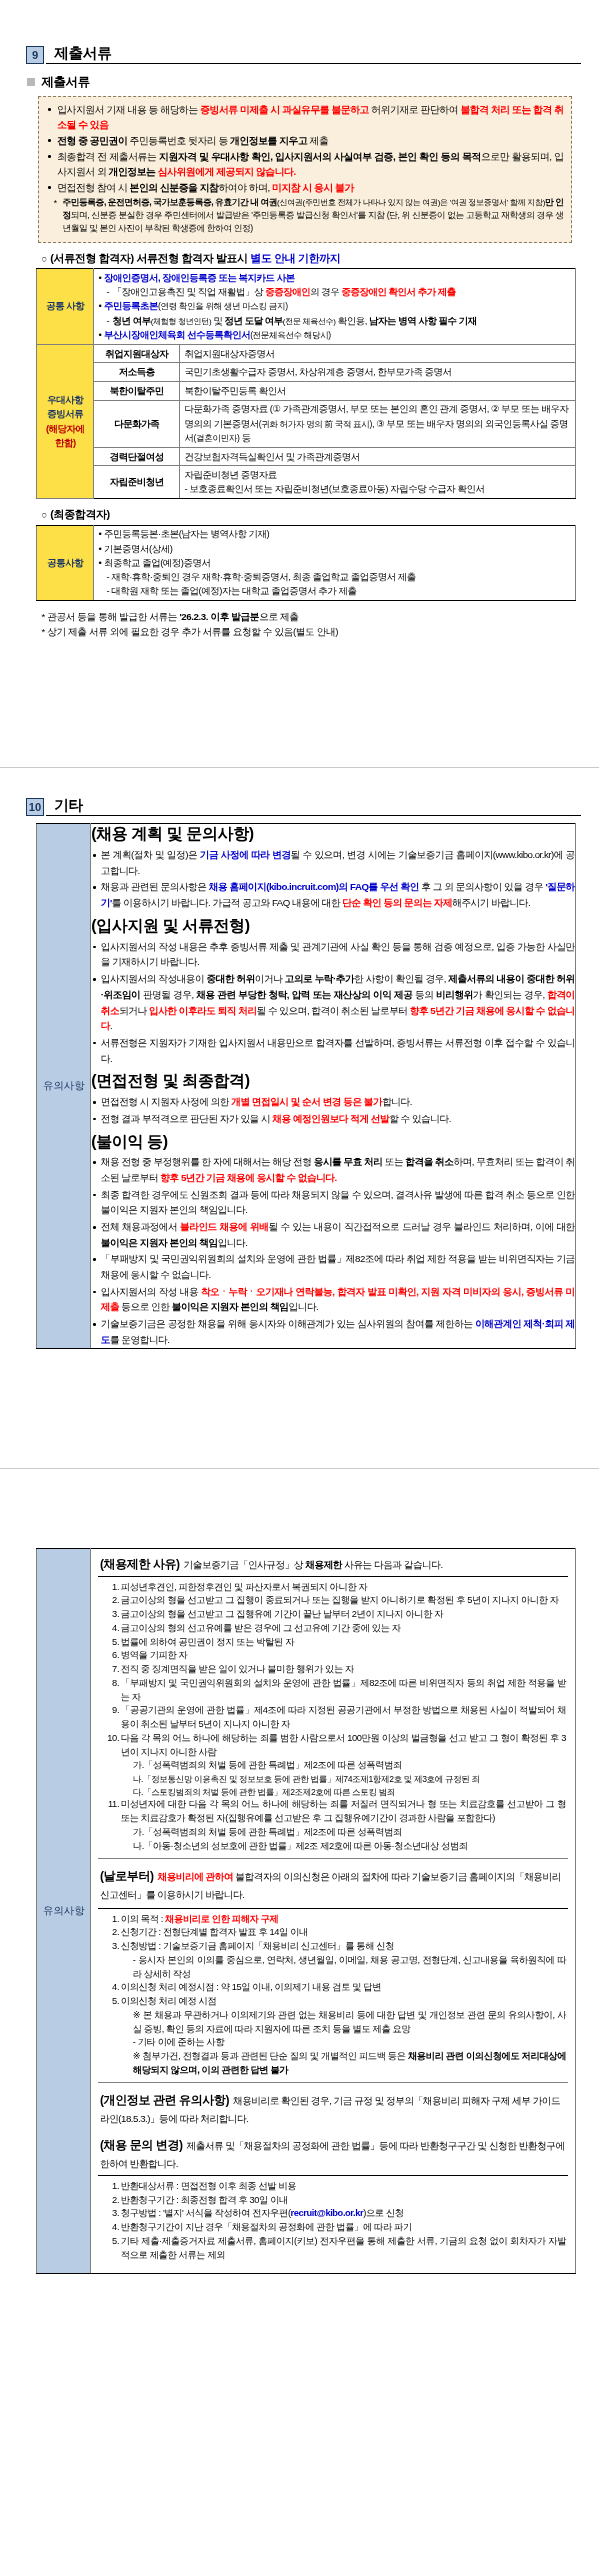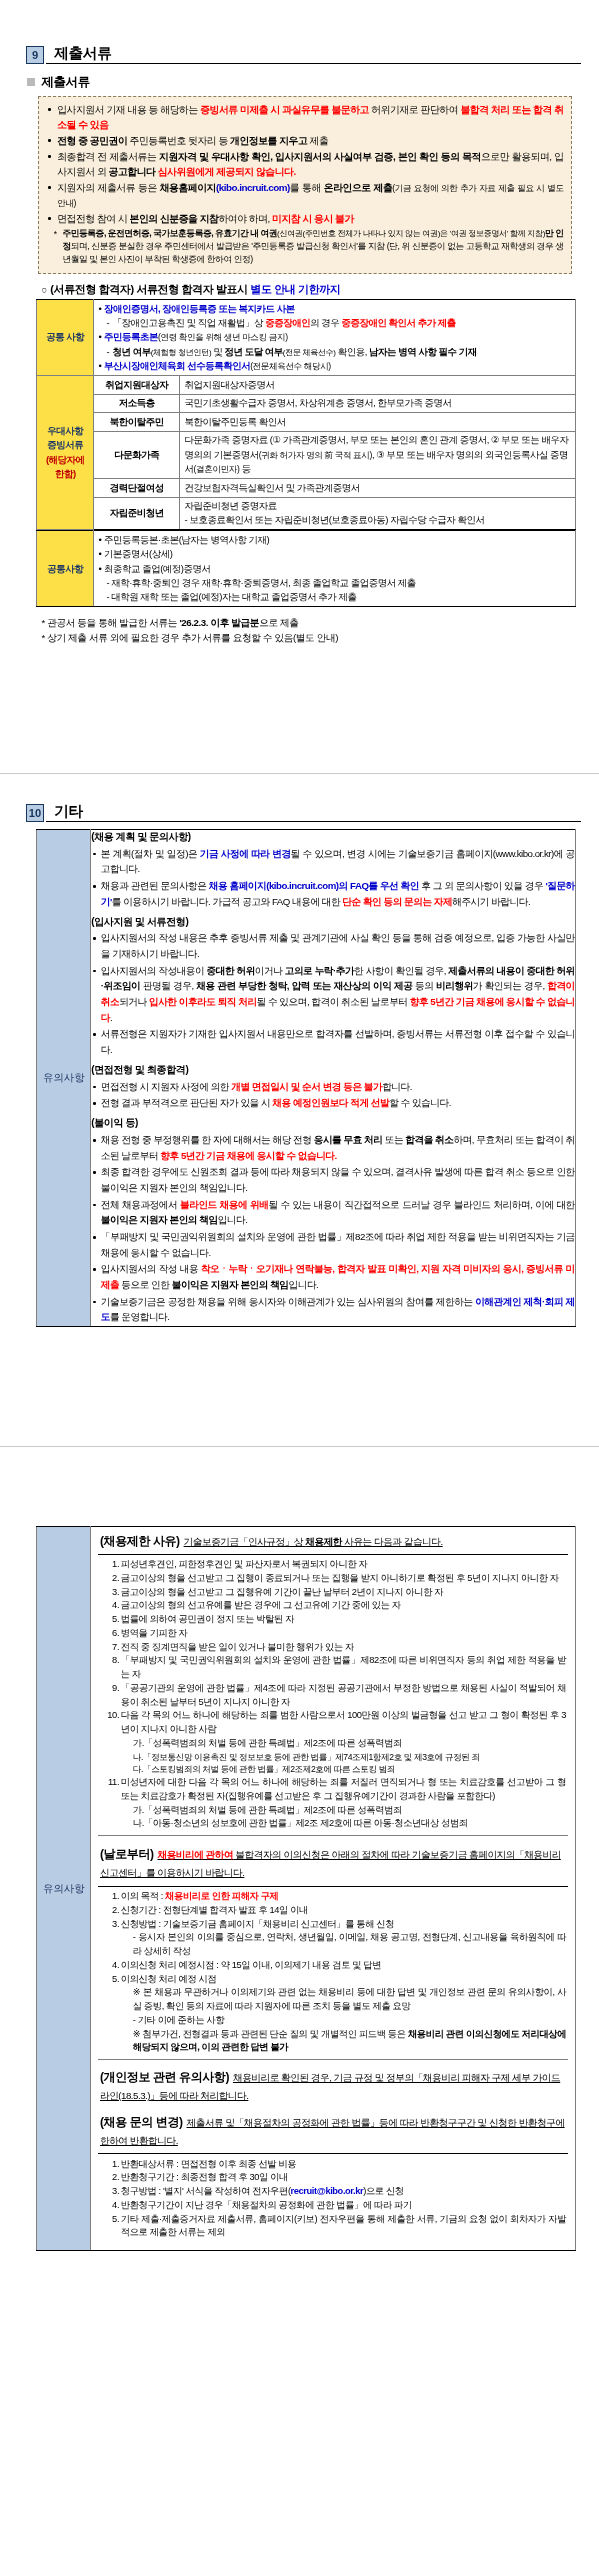--- a/index.html
+++ b/index.html
@@ -169,21 +169,21 @@
     background:#b8cce4;
     width:54px;
     text-align:center;
     font-weight:normal;
     font-size:10.4px;
     color:#1f3864;
   }
   td.etc-body{padding:5.2px 7px 6px 8.6px;background:#fff;}
 
   .grp-title{
-    font-size:10px;font-weight:bold;letter-spacing:-0.4px;
+    font-size:16px;font-weight:bold;letter-spacing:-0.4px;
     margin:5.2px 0 1.7px 0;
   }
   .grp-title.first{margin-top:0;}
   ul.bl{margin:0;padding:0;list-style:none;}
   ul.bl > li{
     position:relative;padding-left:9.5px;
     font-size:9.7px;line-height:1.62;letter-spacing:-0.5px;
     text-align:justify;margin-bottom:0.9px;
   }
   ul.bl > li:before{
@@ -209,21 +209,20 @@
     position:absolute;left:0;top:0;width:15.6px;text-align:right;
   }
   .ga{padding-left:12px;display:block;}
 
   .box-title{
     font-size:12px;font-weight:bold;letter-spacing:-0.4px;margin-bottom:2.6px;
   }
   .intro-line{
     font-size:9.7px;line-height:1.6;letter-spacing:-0.5px;text-align:justify;
     margin-bottom:4.3px;
-    text-decoration:underline;
   }
 
   
   .r{color:#ff0000;font-weight:bold;}
   .b{color:#0000cc;font-weight:bold;}
   .k{font-weight:bold;}
   .u{text-decoration:underline;}
   .sm{font-size:8px;letter-spacing:-0.3px;}
   .sm2{font-size:8.6px;letter-spacing:-0.4px;}
   .blue-link{color:#0000cc;font-weight:bold;}
@@ -243,22 +242,21 @@
 
   <div class="sub-head">
     <span class="sq"></span>
     <span class="sub-head-text">제출서류</span>
   </div>
 
   <div class="notice">
     <ul>
       <li>입사지원서 기재 내용 등 해당하는 <span class="r">증빙서류 미제출 시 과실유무를 불문하고</span> 허위기재로 판단하여 <span class="r">불합격 처리 또는 합격 취소될 수 있음</span></li>
       <li><span class="k">전형 중 공민권이</span> 주민등록번호 뒷자리 등 <span class="k">개인정보를 지우고</span> 제출</li>
-      <li>최종합격 전 제출서류는 <span class="k">지원자격 및 우대사항 확인, 입사지원서의 사실여부 검증, 본인 확인 등의 목적</span>으로만 활용되며, 입사지원서 외 <span class="k">공고합니다</span> <span class="r">심사위원에게 제공되지 않습니다.</span></li>
-      <li>지원자의 제출서류 등은 <span class="k">채용홈페이지</span><span class="blue-link">(kibo.incruit.com)</span>를 통해 <span class="k">온라인으로 제출</span><span class="sm2">(기금 요청에 의한 추가 자료 제출 필요 시 별도 안내)</span></li>
+      <li>최종합격 전 제출서류는 <span class="k">지원자격 및 우대사항 확인, 입사지원서의 사실여부 검증, 본인 확인 등의 목적</span>으로만 활용되며, 입사지원서 외 <span class="k">개인정보는</span> <span class="r">심사위원에게 제공되지 않습니다.</span></li>
       <li>면접전형 참여 시 <span class="k">본인의 신분증을 지참</span>하여야 하며, <span class="r">미지참 시 응시 불가</span></li>
       <li class="sub"><span class="k">주민등록증, 운전면허증, 국가보훈등록증, 유효기간 내 여권</span><span class="sm">(신여권(주민번호 전체가 나타나 있지 않는 여권)은 '여권 정보증명서' 함께 지참)</span><span class="k">만 인정</span>되며, 신분증 분실한 경우 주민센터에서 발급받은 '주민등록증 발급신청 확인서'를 지참 (단, 위 신분증이 없는 고등학교 재학생의 경우 생년월일 및 본인 사진이 부착된 학생증에 한하여 인정)</li>
     </ul>
   </div>
 
   <div class="olead">
     <span class="ocirc">○</span>(서류전형 합격자) 서류전형 합격자 발표시 <span class="b">별도 안내 기한까지</span>
   </div>
 
   <table class="doc">
@@ -307,20 +305,23 @@
       <tr class="botrow">
         <td class="subhead">자립준비청년</td>
         <td class="body">
           <span class="tline">자립준비청년 증명자료</span>
           <span class="tline">- 보호종료확인서 또는 자립준비청년(보호종료아동) 자립수당 수급자 확인서</span>
         </td>
       </tr>
     </tbody>
   </table>
 
+  <div class="olead">
+    <span class="ocirc">○</span><span>(최종합격자)</span>
+  </div>
 
   <table class="doc">
     <colgroup>
         <col style="width:57px">
         <col>
       </colgroup>
     <tbody>
       <tr class="toprow botrow">
         <td class="hcell">공통사항</td>
         <td class="body">

